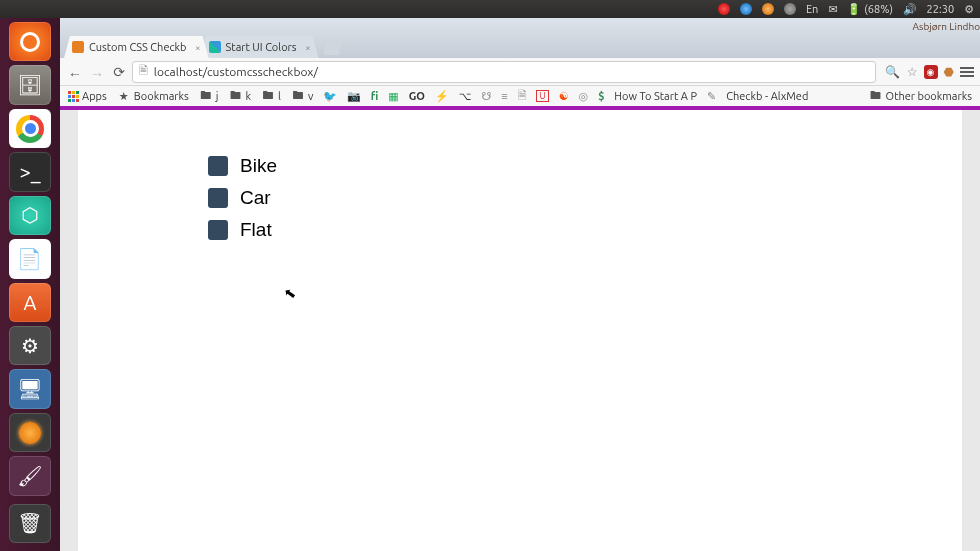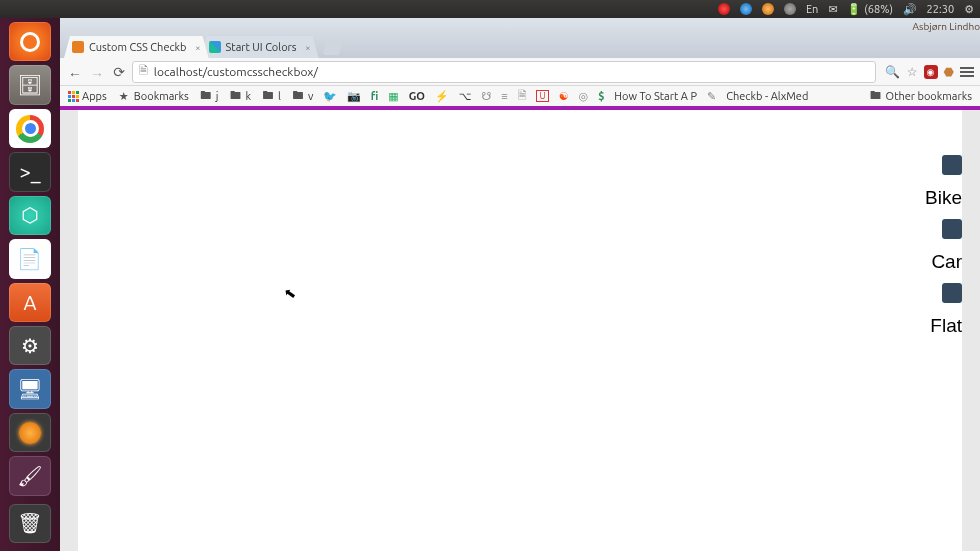--- a/index.html
+++ b/index.html
@@ -120,21 +120,21 @@
 .page-inner {
   position: absolute; left: 18px; right: 18px; top: 0; bottom: 0;
   background: #fff;
 }
 .page::before, .page::after {
   content:""; position:absolute; top:0; bottom:0; width:18px; background:#e8e8e8;
 }
 .page::before{left:0;} .page::after{right:0;}
 
 .cb-list { margin: 45px 0 0 130px; }
-.cb-row { display:flex; align-items:flex-end; gap:12px; margin-bottom:10px;flex-direction:column; }
+.cb-row { display:flex; align-items:center; gap:12px; margin-bottom:10px; }
 .cb-box {
   width:20px; height:20px; background:#34495e; border-radius:3px;
 }
 .cb-label { font-size:19px; color:#000; font-family: Arial, sans-serif; }
 
 .cursor {
   position:absolute; left:206px; top:175px; font-size:14px; color:#000;
   transform: rotate(-10deg);
 }
 </style>

